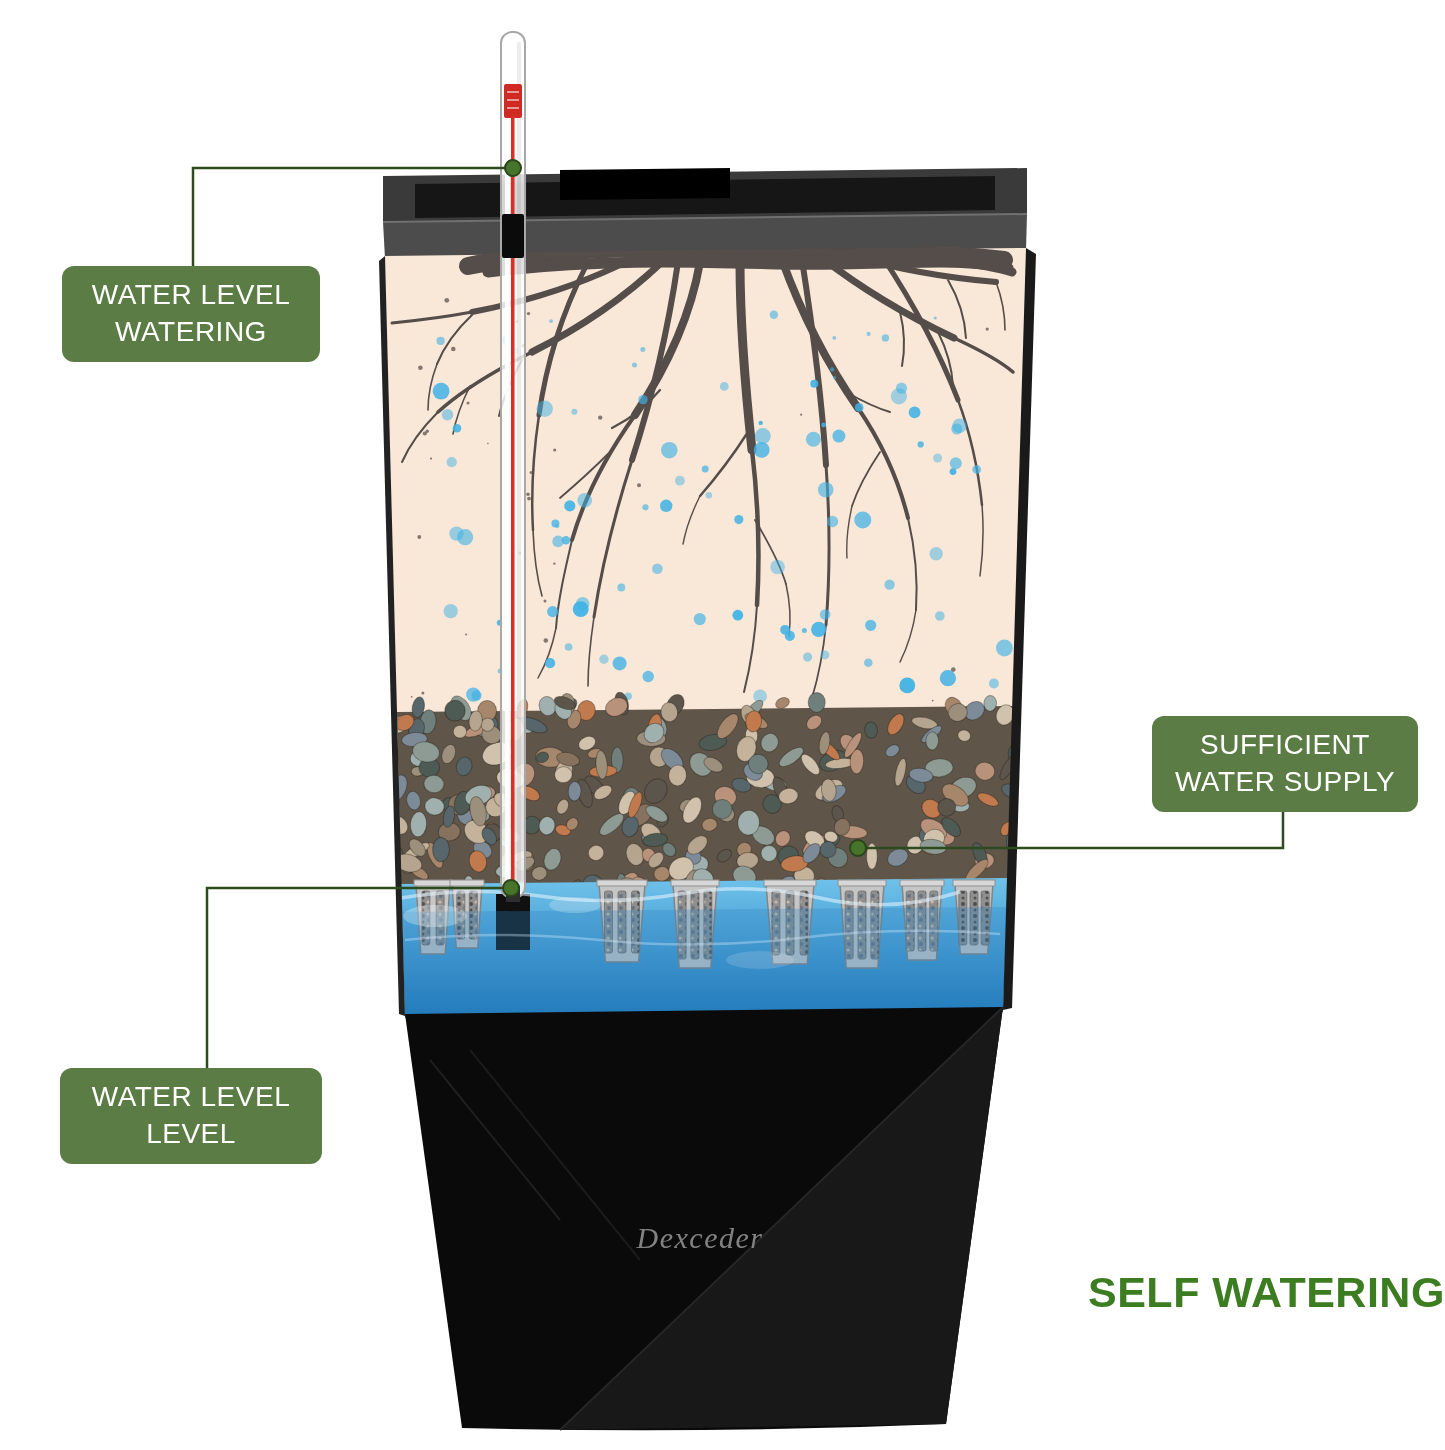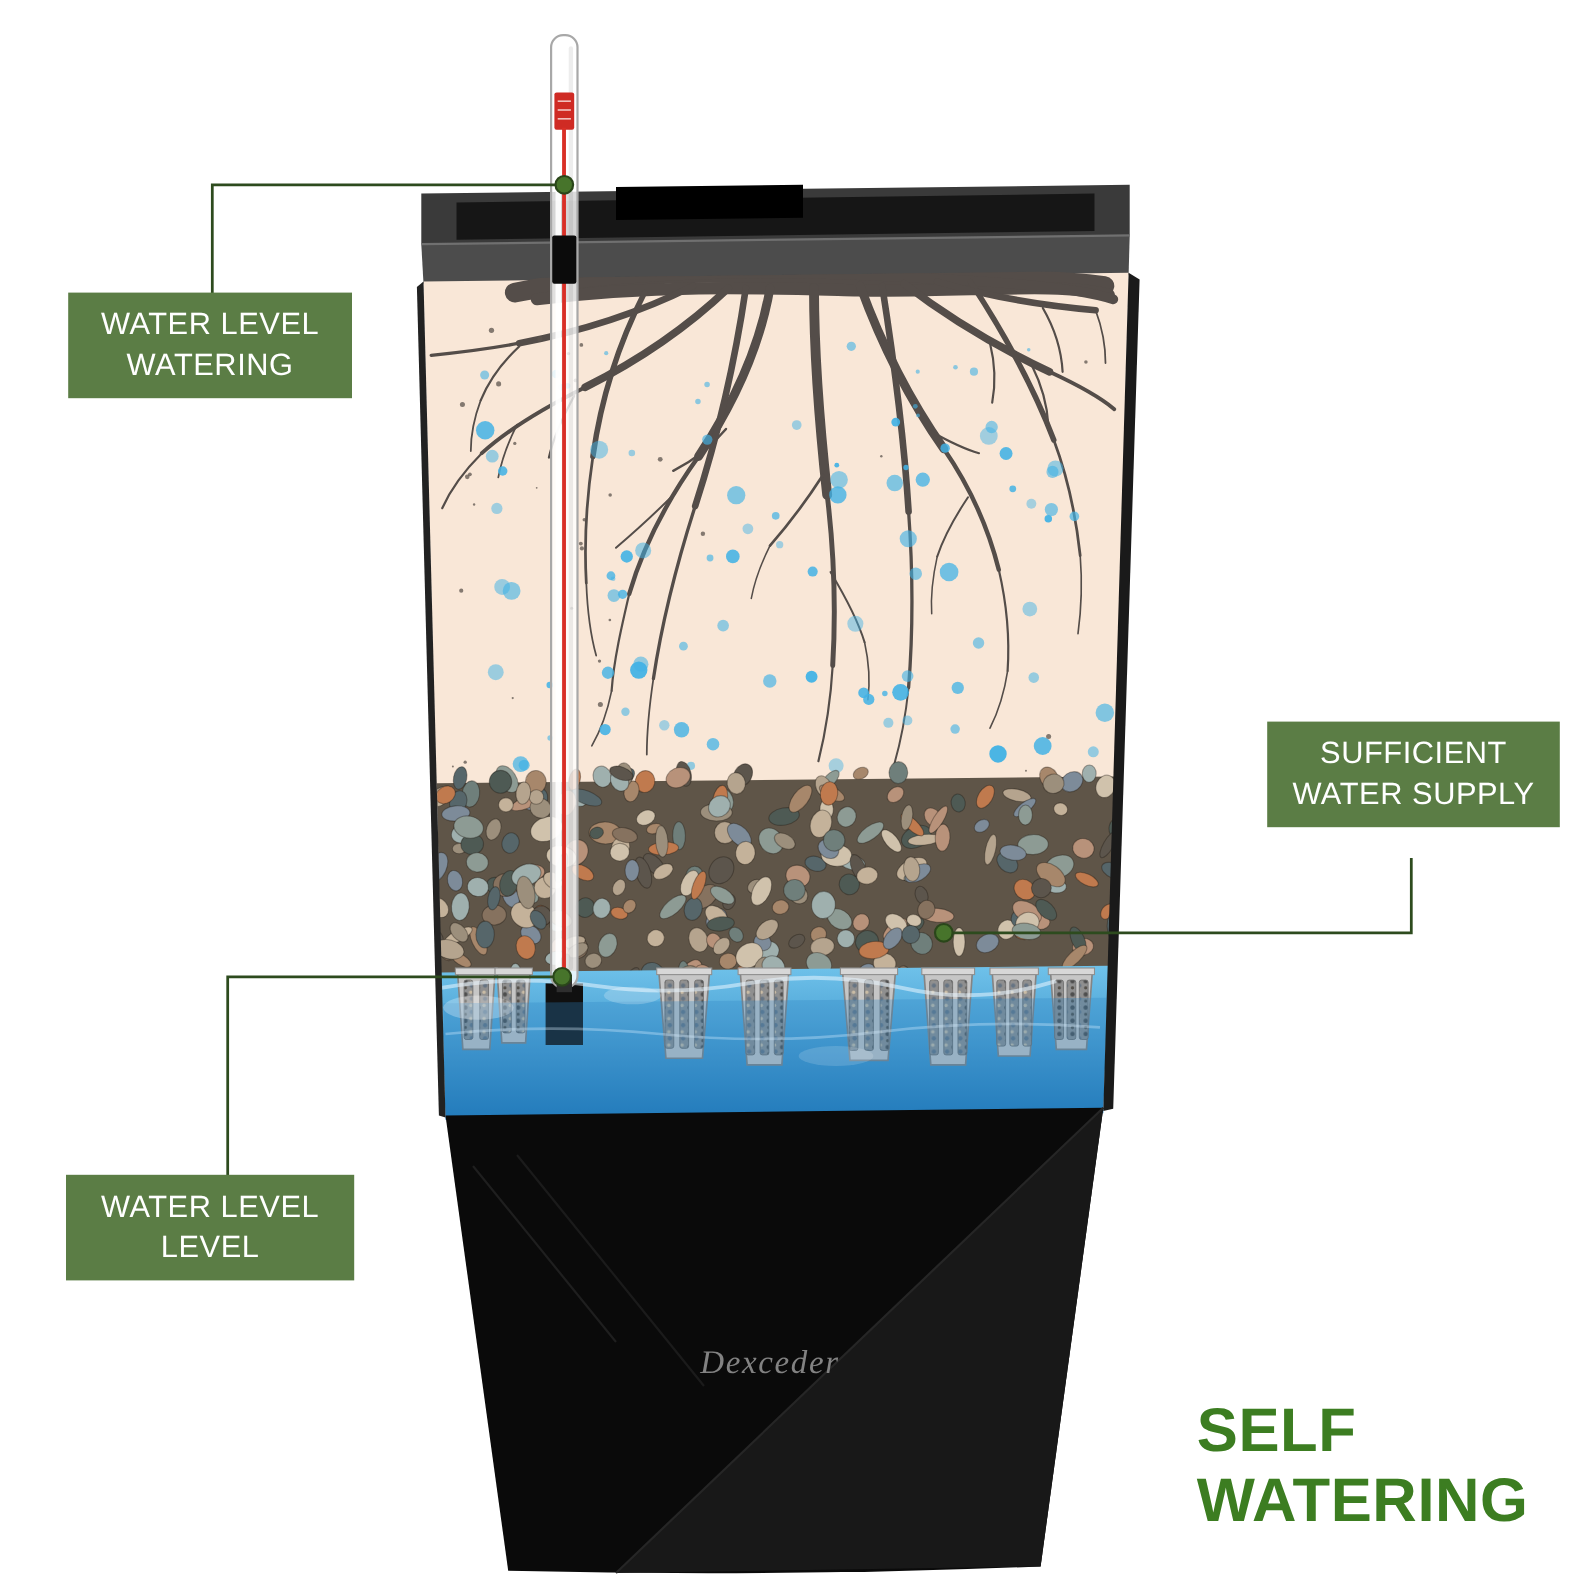--- a/index.html
+++ b/index.html
@@ -1,27 +1,27 @@
 <!DOCTYPE html>
 <html style="--label-bg: #5b7d45; --label-text: #ffffff; --headline: #3c7d21; --connector: #2d4b1e; --soil: #f9e7d7; --root: #544d49;"><head>
 <meta charset="utf-8">
 <style>
   *{margin:0;padding:0;box-sizing:border-box}
   html,body{width:1445px;height:1450px;background:#ffffff;overflow:hidden}
   body{font-family:"Liberation Sans",sans-serif;position:relative}
   .stage{position:relative;width:1445px;height:1450px}
   svg.scene{position:absolute;left:0;top:0}
   .callout{position:absolute;background:var(--label-bg,#5b7d45);color:var(--label-text,#ffffff);
-    border-radius:0;display:flex;flex-direction:column;align-items:center;justify-content:center;
+    border-radius:12px;display:flex;flex-direction:column;align-items:center;justify-content:center;
     font-size:28px;line-height:1.32;letter-spacing:.5px;text-align:center}
   #callout-indicator{left:62px;top:266px;width:258px;height:96px}
-  #callout-supply{left:1152px;top:656px;width:266px;height:96px}
+  #callout-supply{left:1152px;top:716px;width:266px;height:96px}
   #callout-shaft{left:60px;top:1068px;width:262px;height:96px}
   .headline{position:absolute;left:1088px;top:1268px;color:var(--headline,#3c7d21);font-weight:bold}
-  .headline .title{font-size:56px;letter-spacing:.5px;line-height:1.15}
+  .headline .title{font-size:43px;letter-spacing:.5px;line-height:1.15}
   .headline .subtitle{font-size:31px;line-height:1.25;letter-spacing:.3px}
   .connector{stroke:var(--connector,#2d4b1e);stroke-width:2.5;fill:none}
   .cdot{fill:#47742b;stroke:#2a461a;stroke-width:2}
   .roots path{stroke:var(--root,#544d49);fill:none;stroke-linecap:round}
   .soil{fill:var(--soil,#f9e7d7)}
   .brand{font-family:"Liberation Serif",serif;font-style:italic;fill:#828282;font-size:30px;letter-spacing:1.5px}
 </style>
 </head>
 <body>
 

